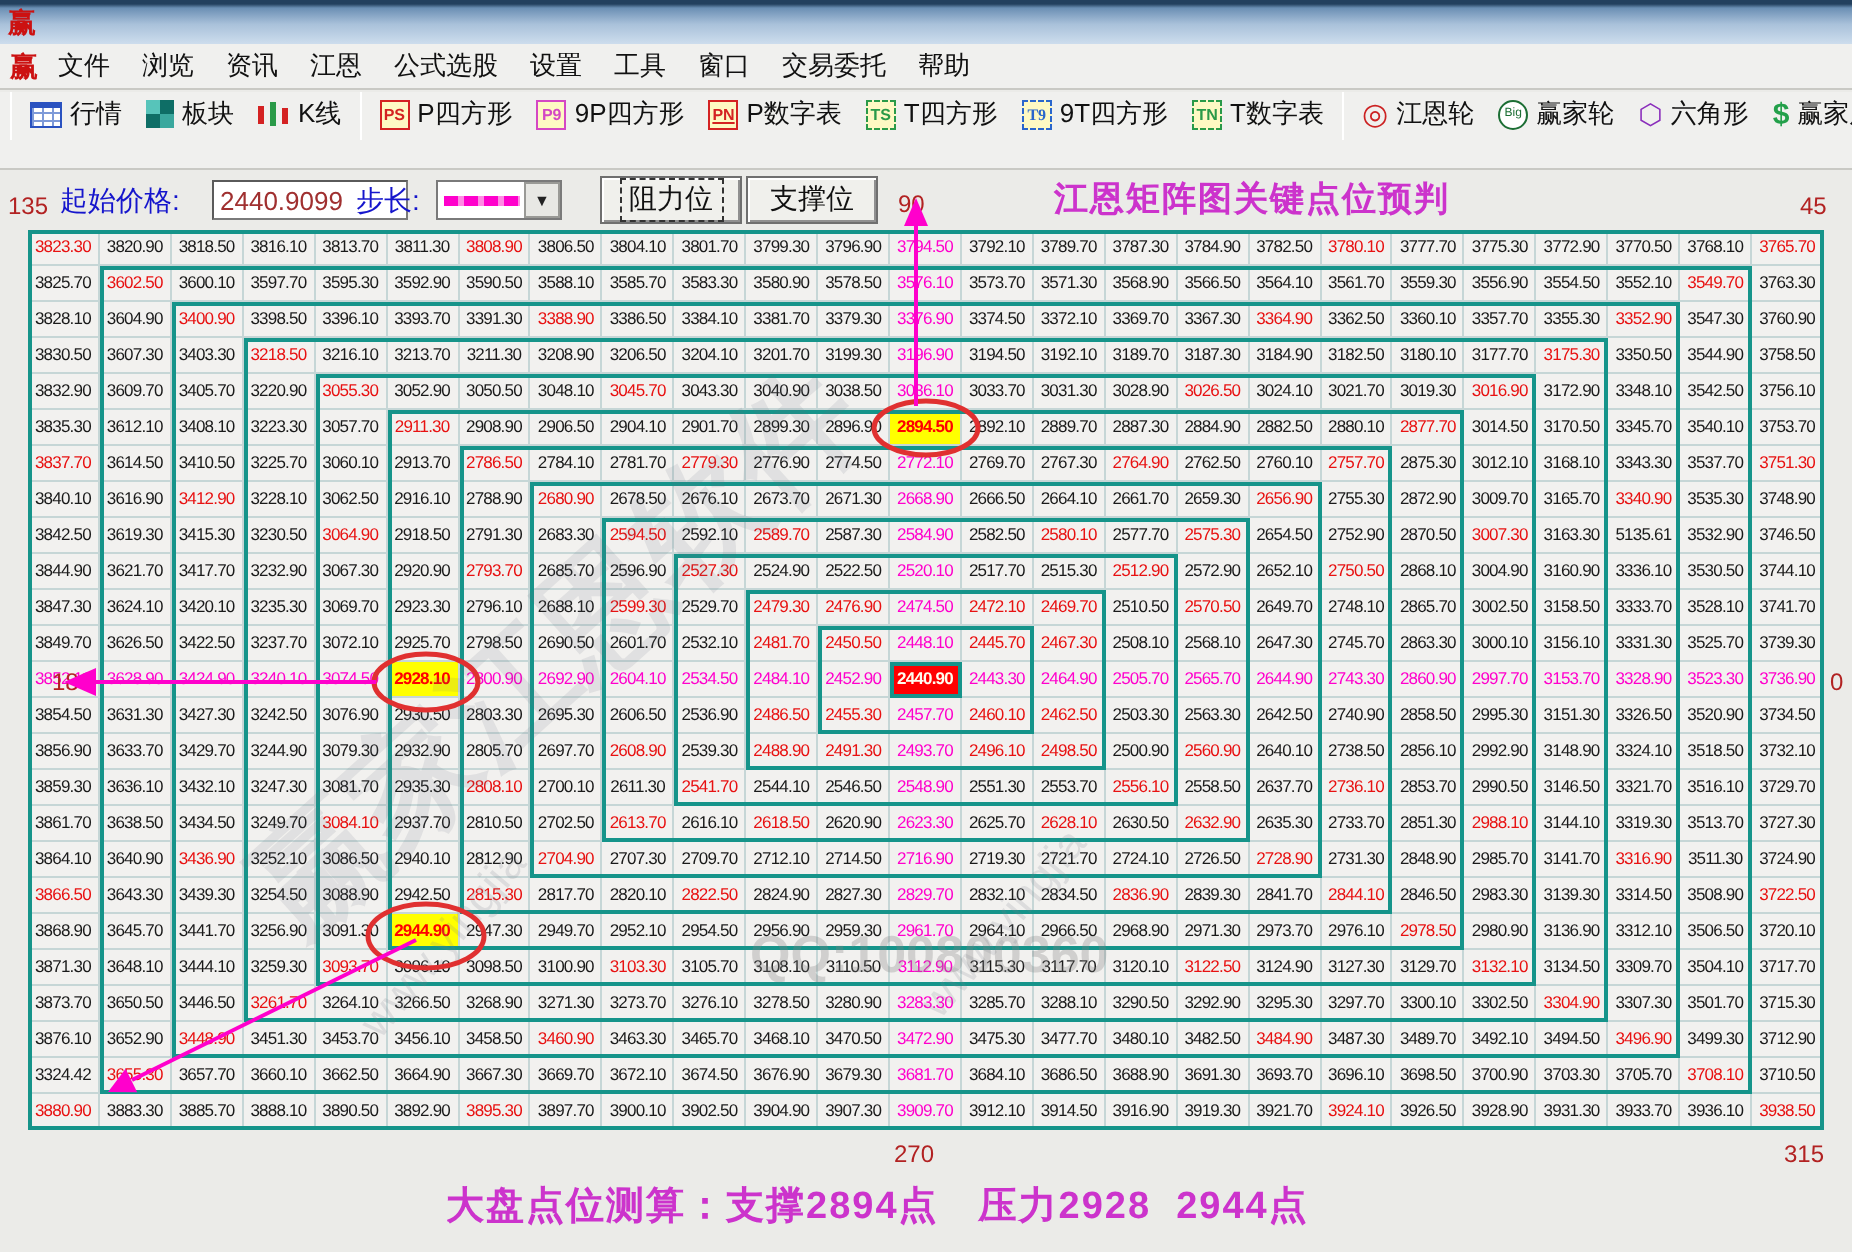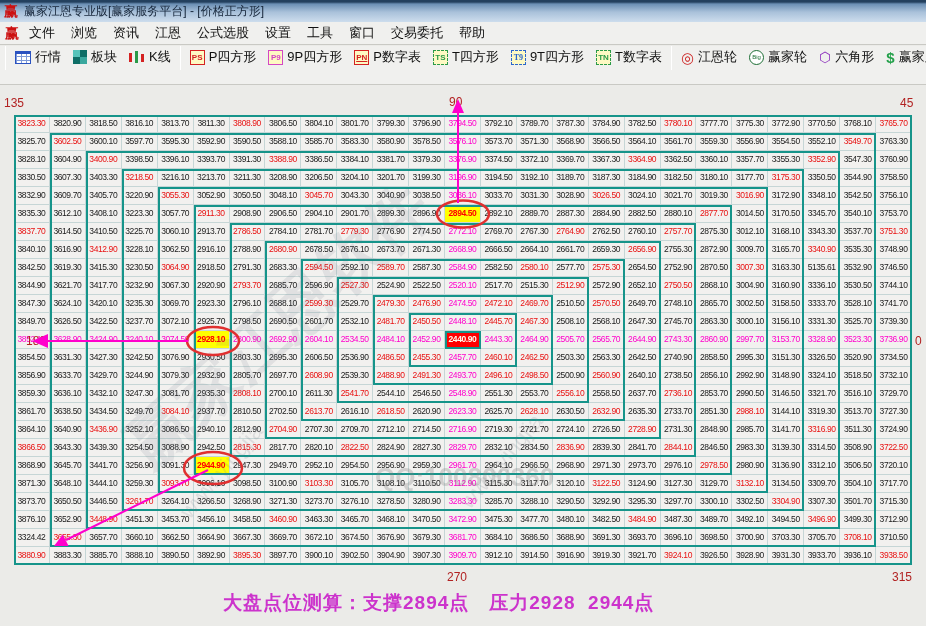--- a/index.html
+++ b/index.html
@@ -81,21 +81,20 @@
   #footer-text{position:absolute;left:223px;top:590px;font-size:19px;font-weight:bold;
     color:#cc33cc;letter-spacing:1px;white-space:pre;}
 </style>
 </head>
 <body>
 
 <div id="window">
 
   <div id="titlebar">
     <span class="logo">赢</span>
-    <span id="title-text">赢家江恩专业版[赢家服务平台] - [价格正方形]</span>
   </div>
 
   <div id="menubar">
     <span class="logo">赢</span>
   <span class="menu-item">文件</span>
       <span class="menu-item">浏览</span>
       <span class="menu-item">资讯</span>
       <span class="menu-item">江恩</span>
       <span class="menu-item">公式选股</span>
       <span class="menu-item">设置</span>
@@ -160,20 +159,36 @@
       <div class="tb-item">
         <span class="ic-hex">⬡</span>
         <span class="tb-label">六角形</span>
       </div>
       <div class="tb-item">
         <span class="ic-dollar">$</span>
         <span class="tb-label">赢家服务</span>
       </div>
     </div>
 
+  <div id="controls">
+    <span class="blue-label" style="left:30px;top:7px;">起始价格:</span>
+    <input id="start-price-input" value="2440.9099" style="">
+    <span class="blue-label" style="left:178px;top:7px;">步长:</span>
+    <div id="step-combo">
+      <span id="step-swatch"></span>
+      <span id="step-arrow">▼</span>
+    </div>
+    <div class="push-btn focused" style="left:300px;width:71px;">
+      <span class="inner">阻力位</span>
+    </div>
+    <div class="push-btn" style="left:373px;width:66px;">
+      <span class="inner">支撑位</span>
+    </div>
+    <span id="heading">江恩矩阵图关键点位预判</span>
+  </div>
 
   <span class="angle-label" style="left:4px;top:96px;">135</span>
   <span class="angle-label" style="left:449px;top:95px;">90</span>
   <span class="angle-label" style="left:900px;top:96px;">45</span>
   <span class="angle-label" style="left:2px;top:334px;margin-left:24px;">180</span>
   <span class="angle-label" style="left:915px;top:334px;">0</span>
   <span class="angle-label" style="left:447px;top:570px;">270</span>
   <span class="angle-label" style="left:892px;top:570px;">315</span>
 
   <div id="grid">

